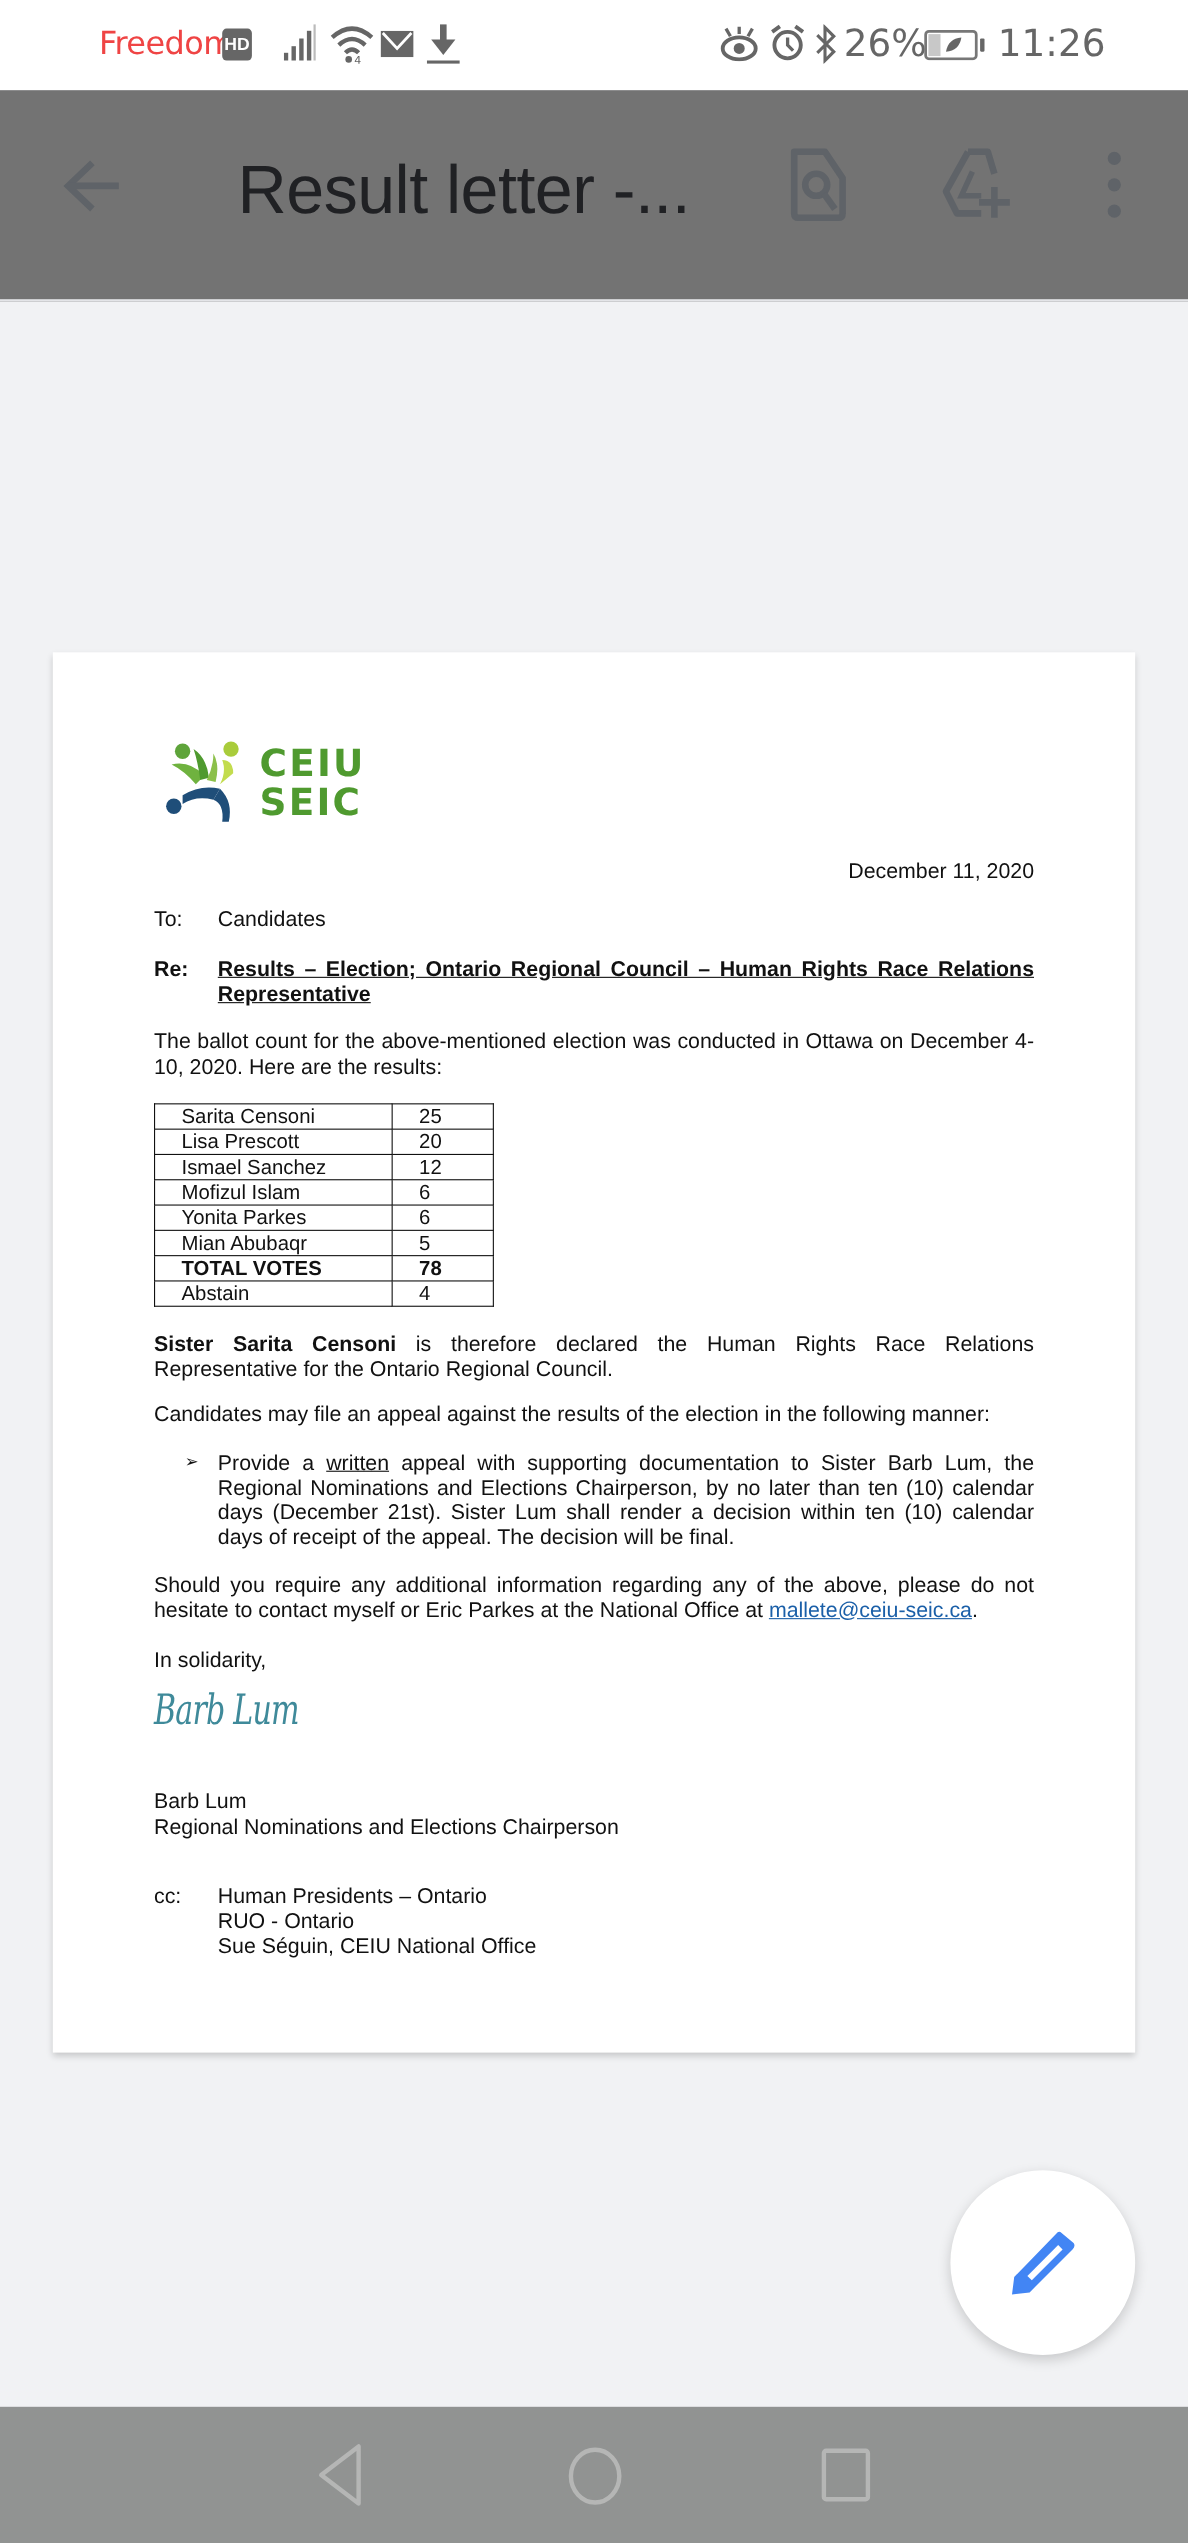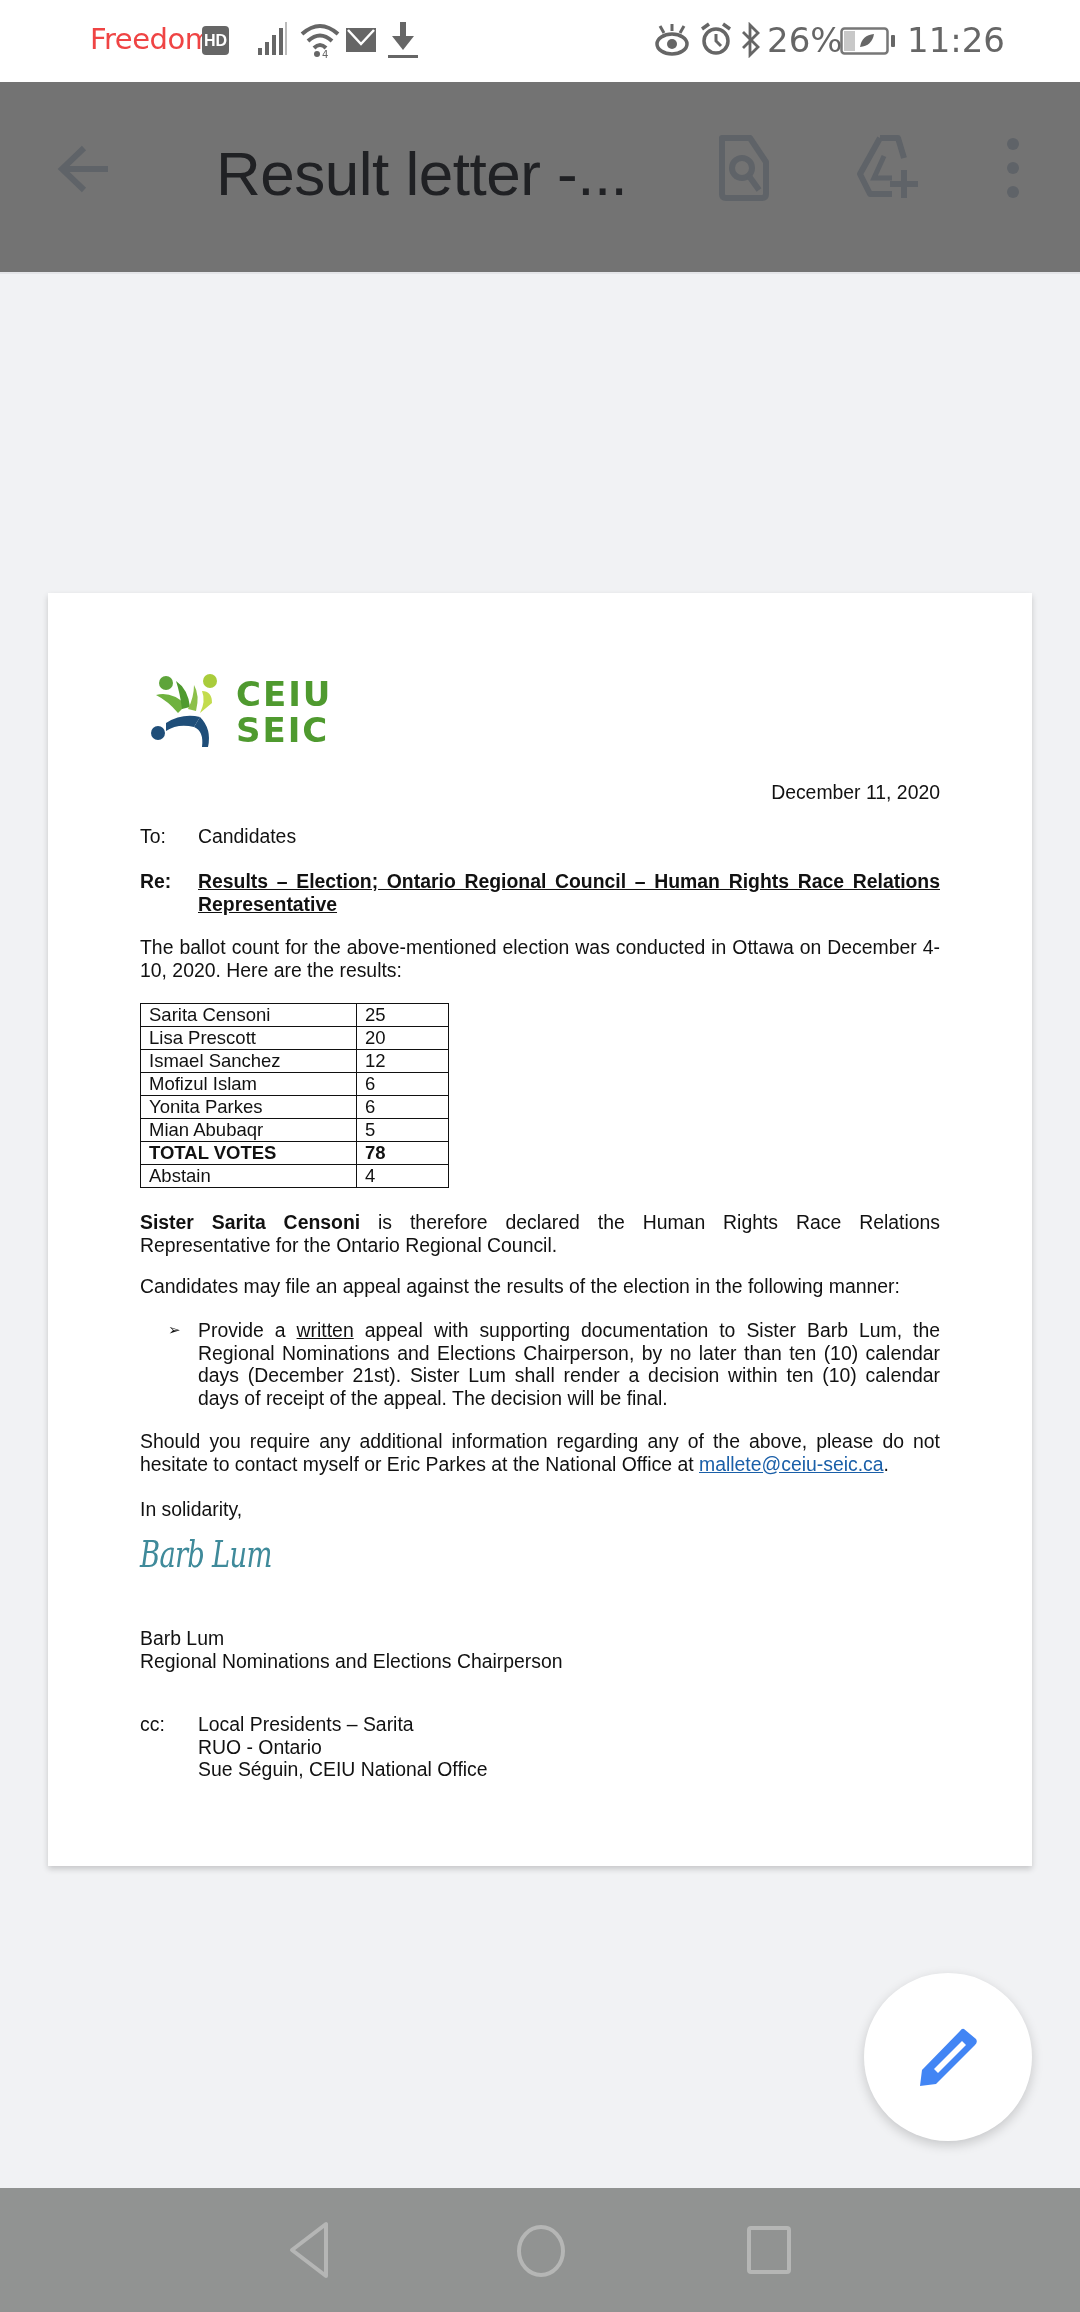--- a/index.html
+++ b/index.html
@@ -26,21 +26,21 @@
   .logo { position: absolute; left: 100px; top: 80px; width: 200px; height: 80px; }
   .logo-text { position: absolute; left: 88px; top: 3px; font-family: "DejaVu Sans", sans-serif; font-weight: bold; font-size: 34px; line-height: 36px; color: #4f9a2f; letter-spacing: 2px; }
   .date { position: absolute; right: 0; top: 188px; font-family: "Liberation Sans", sans-serif; }
   .to-row { position: absolute; left: 0; top: 232px; width: 800px; }
   .lbl { position: absolute; left: 0; }
   .val { position: absolute; left: 58px; }
   .re-row { position: absolute; left: 0; top: 277px; width: 800px; font-weight: bold; }
   .re-text { position: absolute; left: 58px; width: 742px; text-decoration: underline; text-align: justify; text-align-last: left; }
   .para { position: absolute; left: 0; width: 800px; text-align: justify; }
   .results { position: absolute; left: 0; top: 410px; border-collapse: collapse; font-family: "Liberation Sans", sans-serif; font-size: 18.5px; }
-  .results td { border: 1.5px solid #111; height: 23px; padding: 0 8px; line-height: 20px; }
+  .results td { border: 1.5px solid #111; height: 23px; padding: 0 24px; line-height: 20px; }
   .results td.name { width: 216px; }
   .results td.votes { width: 92px; }
   .results tr.total td { font-weight: bold; }
   .bullet-row { position: absolute; left: 0; top: 726px; width: 800px; }
   .bullet-mark { position: absolute; left: 28px; top: 0; font-size: 15px; }
   .bullet-text { position: absolute; left: 58px; width: 742px; text-align: justify; }
   .u { text-decoration: underline; }
   .link { color: #1a5fa8; text-decoration: underline; }
   .signature { position: absolute; left: 0; top: 950px; font-family: "DejaVu Serif", serif; font-style: italic; font-size: 38px; color: #3f8a9a; transform: scaleX(0.72); transform-origin: left top; letter-spacing: -1px; }
   .cc-row { position: absolute; left: 0; top: 1120px; width: 800px; }
@@ -233,21 +233,21 @@
     <div class="para" style="top:905px">In solidarity,</div>
 
     <div class="signature">Barb Lum</div>
 
     <div class="para" style="top:1034px">Barb Lum</div>
     <div class="para" style="top:1057px">Regional Nominations and Elections Chairperson</div>
 
     <div class="cc-row">
       <span class="lbl">cc:</span>
       <div class="val">
-        <div>Local Presidents – Sarita</div>
+        <div>Human Presidents – Ontario</div>
         <div>RUO - Ontario</div>
         <div>Sue Séguin, CEIU National Office</div>
       </div>
     </div>
   </div>
 </div>
 
 <div class="fab">
   <svg width="64" height="64" viewBox="0 0 64 64">
     <path d="M48 4 L60 14 Q62 17 59 20 L20 59 L4 61 L6 45 L44 6 Q46 3 48 4 Z" fill="#4285f4"></path>

